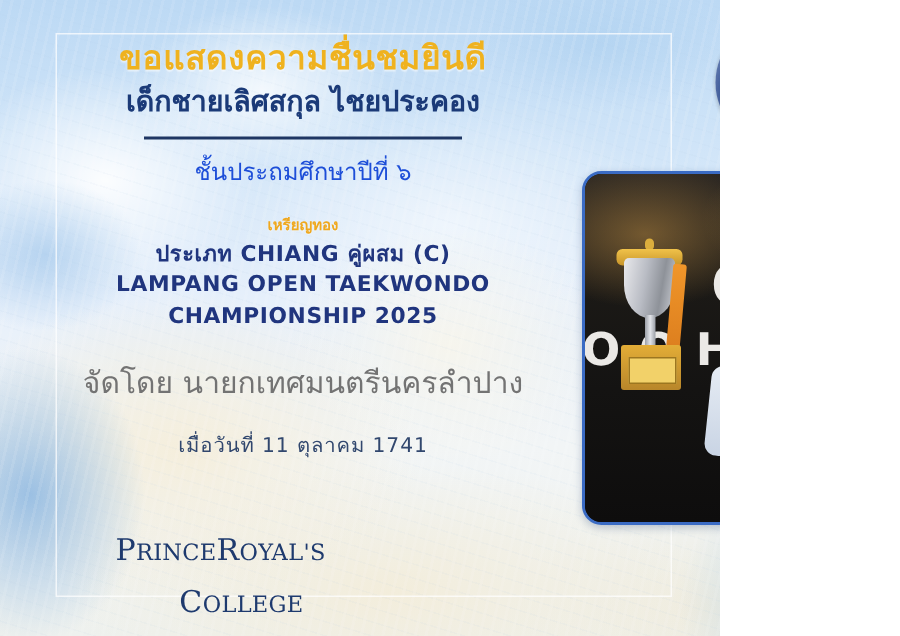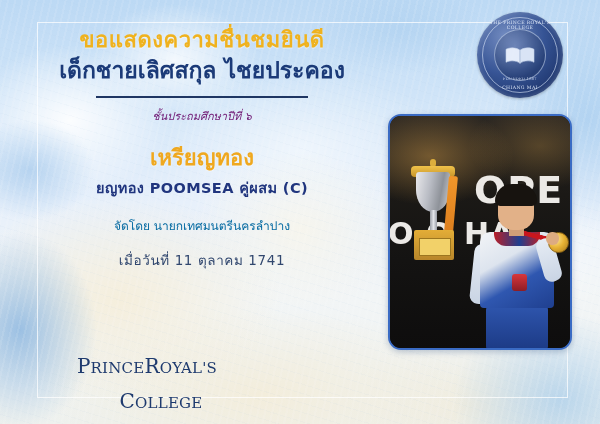--- a/index.html
+++ b/index.html
@@ -2,21 +2,21 @@
 <html><head>
 <meta charset="utf-8">
 <style>
   html, body {
     margin: 0;
     padding: 0;
     background: #ffffff;
   }
   .poster {
     position: relative;
-    width: 600px;
+    width: 480px;
     height: 424px;
     overflow: hidden;
     font-family: "DejaVu Sans", "Liberation Sans", sans-serif;
     background: #dceafa;
   }
 
   
   .bg-base {
     position: absolute;
     inset: 0;
@@ -82,60 +82,59 @@
   .headline {
     font-size: 22px;
     font-weight: 700;
     color: #efb21f;
     letter-spacing: 0.5px;
     line-height: 1.25;
     text-shadow: 0 1px 1px rgba(255,255,255,0.55);
     margin: 0 0 2px 0;
   }
   .recipient {
-    font-size: 23px;
+    font-size: 19px;
     font-weight: 700;
     color: #1b3a78;
     line-height: 1.3;
     margin: 0;
   }
   .divider {
     width: 212px;
     height: 1.5px;
     background: #1f3663;
     margin: 11px auto 9px auto;
   }
   .grade {
-    font-size: 11px;
+    font-size: 16px;
     font-weight: 400;
-    color: #701a75;
+    color: #1d4ed8;
     margin: 0 0 15px 0;
-    font-style: italic;
   }
   .medal {
-    font-size: 22px;
+    font-size: 10px;
     font-weight: 700;
     color: #efa81f;
     margin: 0 0 3px 0;
     text-shadow: 0 1px 1px rgba(255,255,255,0.5);
   }
   .detail-lines {
     margin: 0;
   }
   .detail {
     font-size: 14.5px;
     font-weight: 700;
     color: #20357e;
     line-height: 1.42;
     letter-spacing: 0.4px;
   }
   .organizer {
-    font-size: 12px;
+    font-size: 20px;
     font-weight: 400;
-    color: #0369a1;
+    color: #737373;
     margin: 18px 0 0 0;
   }
   .event-date {
     font-size: 13.5px;
     font-weight: 400;
     color: #31476e;
     margin: 14px 0 0 0;
     letter-spacing: 0.6px;
   }
 
@@ -432,21 +431,23 @@
 
     <div class="recipient">เด็กชายเลิศสกุล ไชยประคอง</div>
 
     <div class="divider"></div>
 
     <div class="grade">ชั้นประถมศึกษาปีที่ ๖</div>
 
     <div class="medal">เหรียญทอง</div>
 
     <div class="detail-lines">
-      <div class="detail">ยญทอง POOMSEA คู่ผสม (C)</div>
+      <div class="detail">ประเภท CHIANG คู่ผสม (C)</div>
+      <div class="detail">LAMPANG OPEN TAEKWONDO</div>
+      <div class="detail">CHAMPIONSHIP 2025</div>
     </div>
 
     <div class="organizer">จัดโดย นายกเทศมนตรีนครลำปาง</div>
 
     <div class="event-date">เมื่อวันที่ 11 ตุลาคม 1741</div>
   </div>
 
   <div class="wordmark">
     <div class="wm-l1"><span class="cap">P</span><span class="sc">RINCE</span><span class="cap">R</span><span class="sc">OYAL'S</span></div>
     <div class="wm-l2"><span class="cap">C</span><span class="sc">OLLEGE</span></div>

